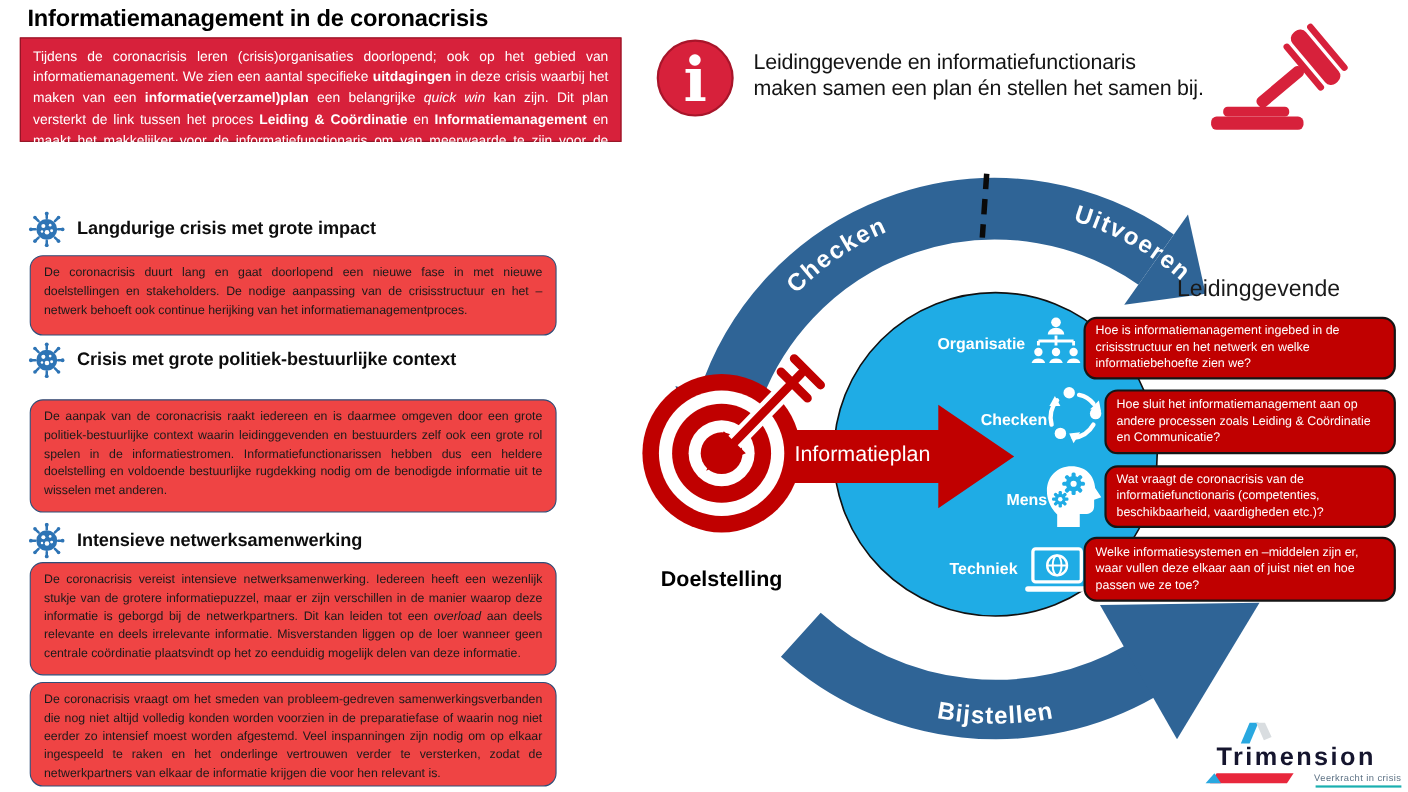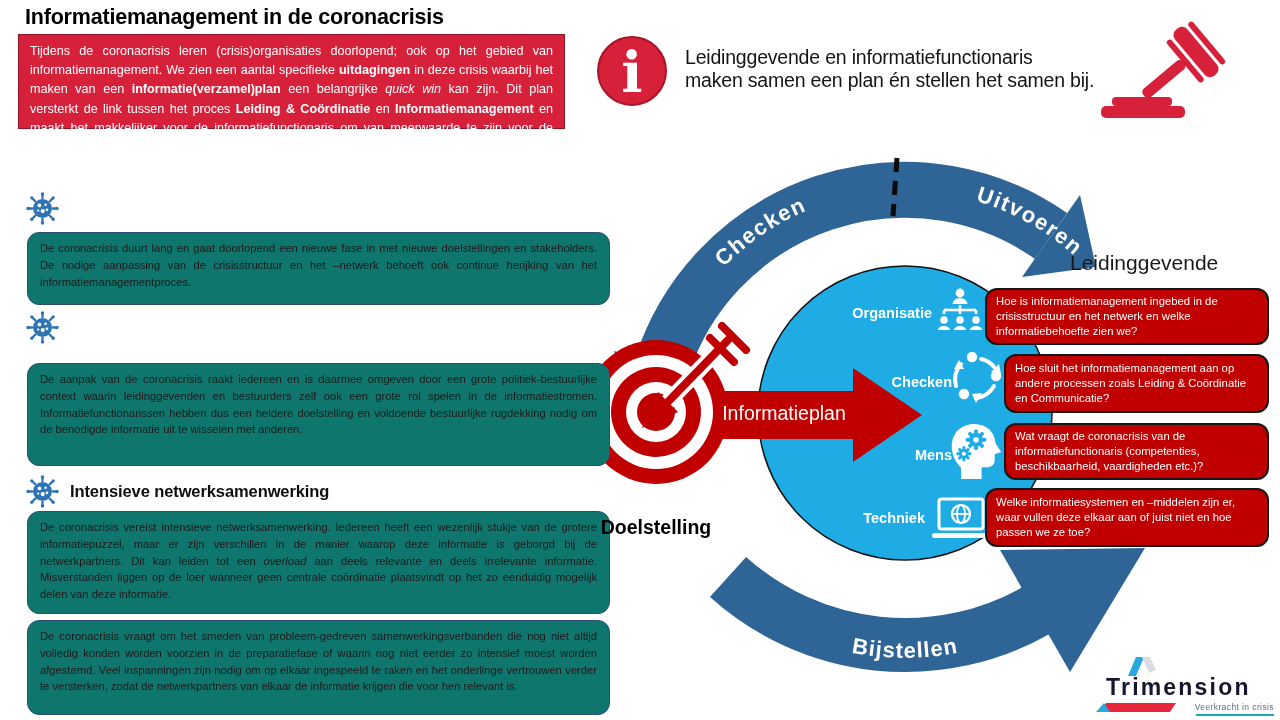--- a/index.html
+++ b/index.html
@@ -17,21 +17,21 @@
     left:18px;top:34px;width:547px;height:95px;box-sizing:border-box;
     background:#D7213B;border:1px solid #8f1425;color:#fff;
     padding:7px 11px;font-size:12.6px;line-height:19.2px;text-align:justify;
   }
   .sec{display:flex;align-items:center;gap:11px;}
   .sec h2{margin:0;font-size:16.5px;font-weight:700;color:#0d0d0d;letter-spacing:-0.1px;}
   .sec-1{left:26px;top:192px;}
   .sec-2{left:26px;top:311px;}
   .sec-3{left:26px;top:475px;}
   .nbox{
-    left:27px;width:583px;box-sizing:border-box;background:#0f766e;
+    left:27px;width:479px;box-sizing:border-box;background:#ef4444;
     border:1.6px solid #2E4E79;border-radius:12px;color:#1a1a1a;
     font-size:11.2px;line-height:1.5;text-align:justify;padding:7px 12px;
   }
   .nbox-1{top:232px;height:73px;}
   .nbox-2{top:363px;height:103px;}
   .nbox-3{top:511px;height:103px;}
   .nbox-4{top:620px;height:95px;}
 
   
   .callout-line{left:685px;font-size:19.5px;color:#141414;letter-spacing:-0.2px;}
@@ -163,29 +163,31 @@
 <div class="abs overlay page-title">Informatiemanagement in de coronacrisis</div>
 
 <div class="abs overlay intro-box"><span>Tijdens de coronacrisis leren (crisis)organisaties doorlopend; ook op het gebied van informatiemanagement. We zien een aantal specifieke </span><span class="b">uitdagingen</span><span> in deze crisis waarbij het maken van een </span><span class="b">informatie(verzamel)plan</span><span> een belangrijke </span><span class="i">quick win</span><span> kan zijn. Dit plan versterkt de link tussen het proces </span><span class="b">Leiding &amp; Coördinatie</span><span> en </span><span class="b">Informatiemanagement</span><span> en maakt het makkelijker voor de informatiefunctionaris om van meerwaarde te zijn voor de eigen organisatie én het netwerk.</span></div>
 
 <div class="abs overlay sec sec-1">
   <span>
       <svg width="33" height="33">
         <use href="#virus"></use>
       </svg>
     </span>
+  <h2>Langdurige crisis met grote impact</h2>
 </div>
 <div class="abs overlay nbox nbox-1"><span>De coronacrisis duurt lang en gaat doorlopend een nieuwe fase in met nieuwe doelstellingen en stakeholders. De nodige aanpassing van de crisisstructuur en het –netwerk behoeft ook continue herijking van het informatiemanagementproces.</span></div>
 
 <div class="abs overlay sec sec-2">
   <span>
       <svg width="33" height="33">
         <use href="#virus"></use>
       </svg>
     </span>
+  <h2>Crisis met grote politiek-bestuurlijke context</h2>
 </div>
 <div class="abs overlay nbox nbox-2"><span>De aanpak van de coronacrisis raakt iedereen en is daarmee omgeven door een grote politiek-bestuurlijke context waarin leidinggevenden en bestuurders zelf ook een grote rol spelen in de informatiestromen. Informatiefunctionarissen hebben dus een heldere doelstelling en voldoende bestuurlijke rugdekking nodig om de benodigde informatie uit te wisselen met anderen.</span></div>
 
 <div class="abs overlay sec sec-3">
   <span>
       <svg width="33" height="33">
         <use href="#virus"></use>
       </svg>
     </span>
   <h2>Intensieve netwerksamenwerking</h2>

